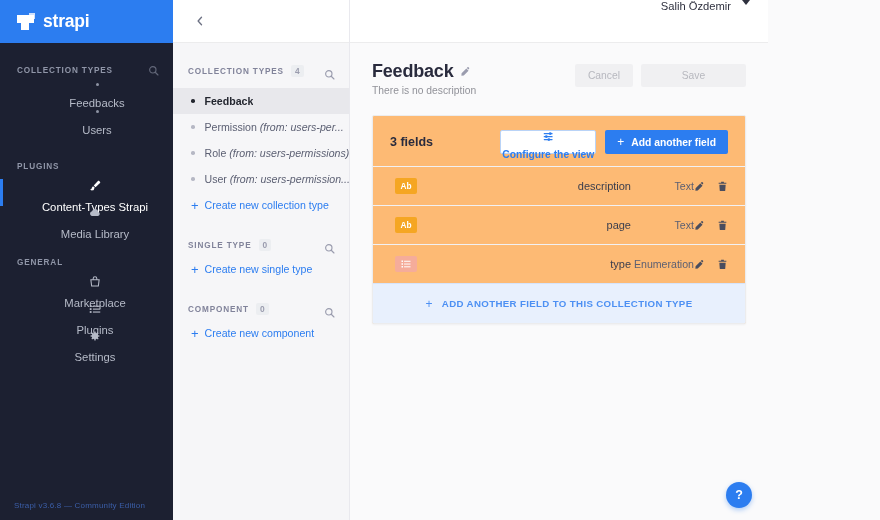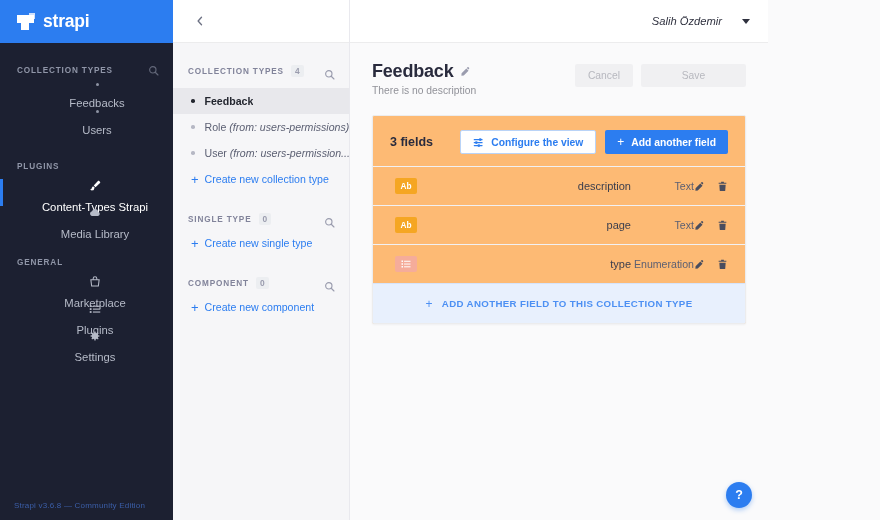--- a/index.html
+++ b/index.html
@@ -116,22 +116,22 @@
     display: flex; align-items: center; gap: 6px;
     padding-left: 18px; height: 26px; color: #2c7df0; font-size: 10.6px;
   }
   .plus-lite { font-size: 13px; line-height: 1; color: #2c7df0; }
   .mid-gap { height: 16px; }
 
   
   .main { flex: 1; height: 520px; display: flex; flex-direction: column; background: #fafafb; position: relative; }
   .topbar {
     height: 43px; background: #ffffff; border-bottom: 1px solid #ececed;
-    display: flex; align-items: center; justify-content: flex-end;
-    padding-right: 18px; gap: 20px; font-style: italic;
+    display: flex; align-items: flex-start; justify-content: flex-end;
+    padding-right: 18px; gap: 11px;
   }
   .user-name { font-size: 11.2px; color: #2f313f; }
   .caret { width: 0; height: 0; border-left: 4px solid transparent; border-right: 4px solid transparent; border-top: 5px solid #2f313f; }
 
   .content { padding: 18px 22px 0 22px; }
   .head-row { display: flex; align-items: flex-start; }
   .page-title {
     font-size: 18px; font-weight: bold; color: #292b3d; letter-spacing: -0.2px;
     display: flex; align-items: center; gap: 7px;
   }
@@ -150,21 +150,21 @@
     border-radius: 2px; box-shadow: 0 1px 2px rgba(30,35,60,.05); text-align: right;
   }
   .panel-head {
     display: flex; align-items: center; padding: 14px 17px 12px 17px;
   }
   .fields-count { font-size: 12.5px; font-weight: bold; color: #292b3d; }
   .panel-head-actions { margin-left: auto; display: flex; gap: 9px; }
   .btn-outline {
     height: 24px; border: 1px solid #b9d3f7; border-radius: 2px; background: #fff;
     color: #2c7df0; font-size: 10.3px; display: flex; align-items: center; gap: 7px;
-    padding: 0 12px; font-weight: bold;
+    padding: 0 1px; font-weight: bold; flex-direction: column;
   }
   .btn-primary {
     height: 24px; border-radius: 2px; background: #2c7df0; color: #fff;
     font-size: 10.3px; display: flex; align-items: center; gap: 7px;
     padding: 0 12px; font-weight: bold;
   }
   .ico-sliders { display: flex; }
   .plus-w { font-size: 12px; line-height: 1; font-weight: normal; }
 
   .field-row {
@@ -313,20 +313,24 @@
           <svg width="11" height="11" viewBox="0 0 16 16" fill="none" stroke="#9a9cae" stroke-width="1.7">
             <circle cx="7" cy="7" r="4.6"></circle>
               <line x1="10.5" y1="10.5" x2="14.5" y2="14.5" stroke-linecap="round"></line>
           </svg>
         </span>
       </div>
       <div class="mid-list">
         <div class="mid-item selected">
           <span class="dot"></span>
           <span class="nm">Feedback</span>
+        </div>
+        <div class="mid-item">
+          <span class="dot"></span>
+          <span class="nm"><span>Permission </span><span class="sub">(from: users-per...</span></span>
         </div>
         <div class="mid-item">
           <span class="dot"></span>
           <span class="nm"><span>Role </span><span class="sub">(from: users-permissions)</span></span>
         </div>
         <div class="mid-item">
           <span class="dot"></span>
           <span class="nm"><span>User </span><span class="sub">(from: users-permission...</span></span>
         </div>
       </div>

